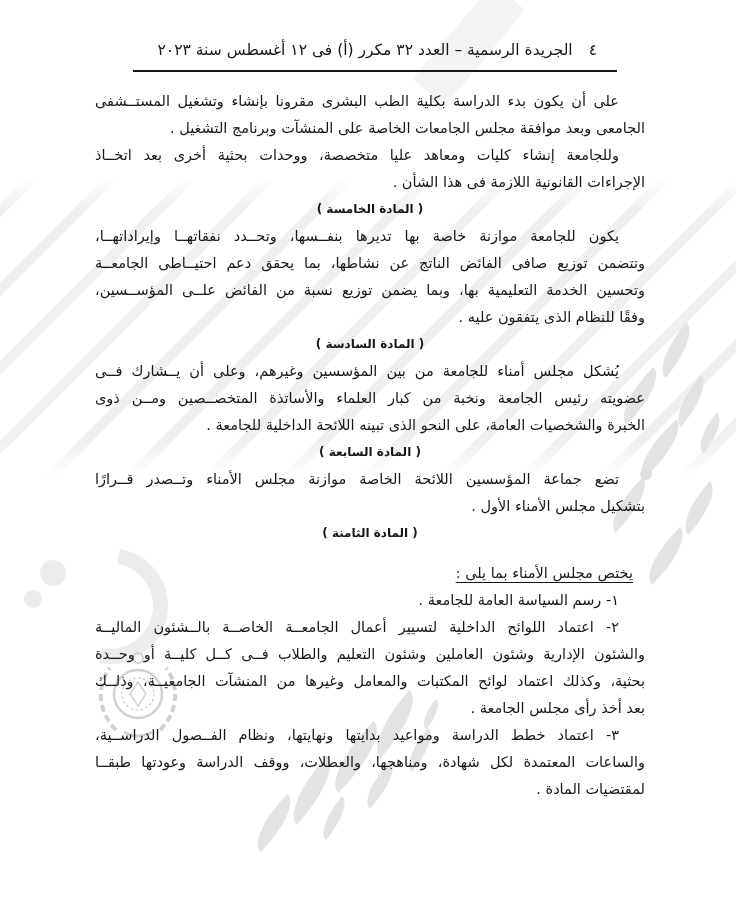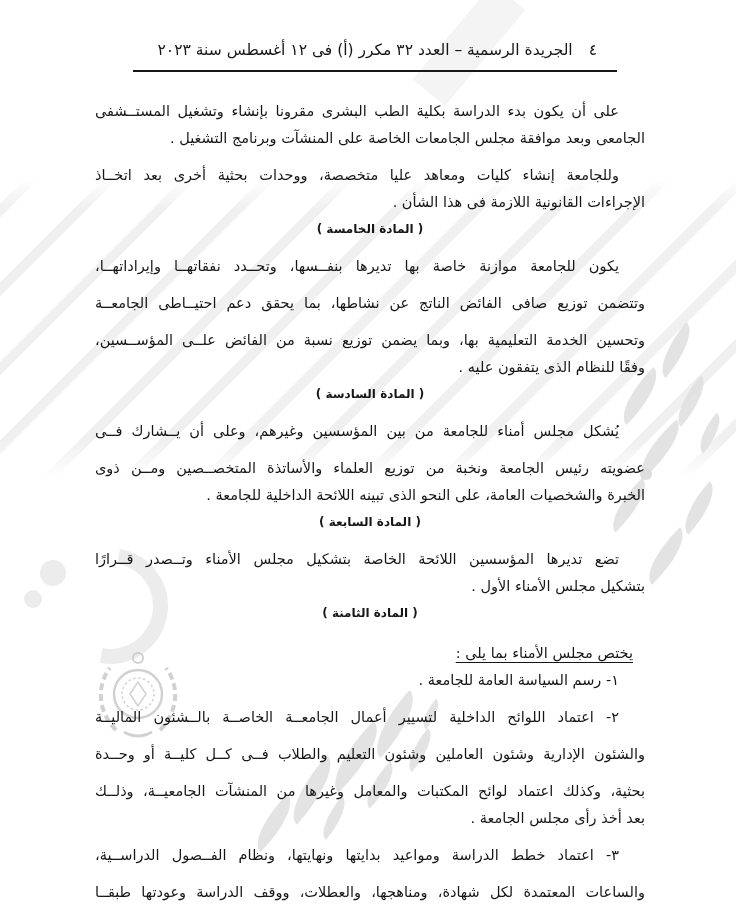--- a/index.html
+++ b/index.html
@@ -46,21 +46,21 @@
   }
   .header-rule{height:2px;background:var(--rule);margin-top:8px;}
 
   
   .doc{
     position:absolute;right:91px;top:88px;width:550px;z-index:1;
     direction:rtl;font-size:14.5px;color:var(--text);
   }
   .para{margin:0;}
   .line{line-height:27px;min-height:27px;}
-  .line.j{text-align:justify;text-align-last:justify;margin-top:10px;}
+  .line.j{text-align:justify;text-align-last:justify;}
   .line.ind{padding-right:26px;}
   .line.ul{text-decoration:underline;text-underline-offset:4px;padding-right:12px;margin-top:13px;}
   .article-heading{
     font-weight:bold;font-size:12px;line-height:27px;min-height:27px;text-align:center;
   }
 </style>
 </head>
 <body>
 
 <div class="page">
@@ -124,26 +124,26 @@
       <div class="article-heading">( المادة الخامسة )</div>
       <div class="para">
         <div class="line j ind">يكون للجامعة موازنة خاصة بها تديرها بنفــسها، وتحــدد نفقاتهــا وإيراداتهــا،</div>
         <div class="line j">وتتضمن توزيع صافى الفائض الناتج عن نشاطها، بما يحقق دعم احتيــاطى الجامعــة</div>
         <div class="line j">وتحسين الخدمة التعليمية بها، وبما يضمن توزيع نسبة من الفائض علــى المؤســسين،</div>
         <div class="line">وفقًا للنظام الذى يتفقون عليه .</div>
       </div>
       <div class="article-heading">( المادة السادسة )</div>
       <div class="para">
         <div class="line j ind">يُشكل مجلس أمناء للجامعة من بين المؤسسين وغيرهم، وعلى أن يــشارك فــى</div>
-        <div class="line j">عضويته رئيس الجامعة ونخبة من توزيع العلماء والأساتذة المتخصــصين ومــن ذوى</div>
+        <div class="line j">عضويته رئيس الجامعة ونخبة من كبار العلماء والأساتذة المتخصــصين ومــن ذوى</div>
         <div class="line">الخبرة والشخصيات العامة، على النحو الذى تبينه اللائحة الداخلية للجامعة .</div>
       </div>
       <div class="article-heading">( المادة السابعة )</div>
       <div class="para">
-        <div class="line j ind">تضع تديرها المؤسسين اللائحة الخاصة بتشكيل مجلس الأمناء وتــصدر قــرارًا</div>
+        <div class="line j ind">تضع جماعة المؤسسين اللائحة الخاصة موازنة مجلس الأمناء وتــصدر قــرارًا</div>
         <div class="line">بتشكيل مجلس الأمناء الأول .</div>
       </div>
       <div class="article-heading">( المادة الثامنة )</div>
       <div class="para">
         <div class="line ul">يختص مجلس الأمناء بما يلى :</div>
       </div>
       <div class="para">
         <div class="line ind">١- رسم السياسة العامة للجامعة .</div>
       </div>
       <div class="para">

